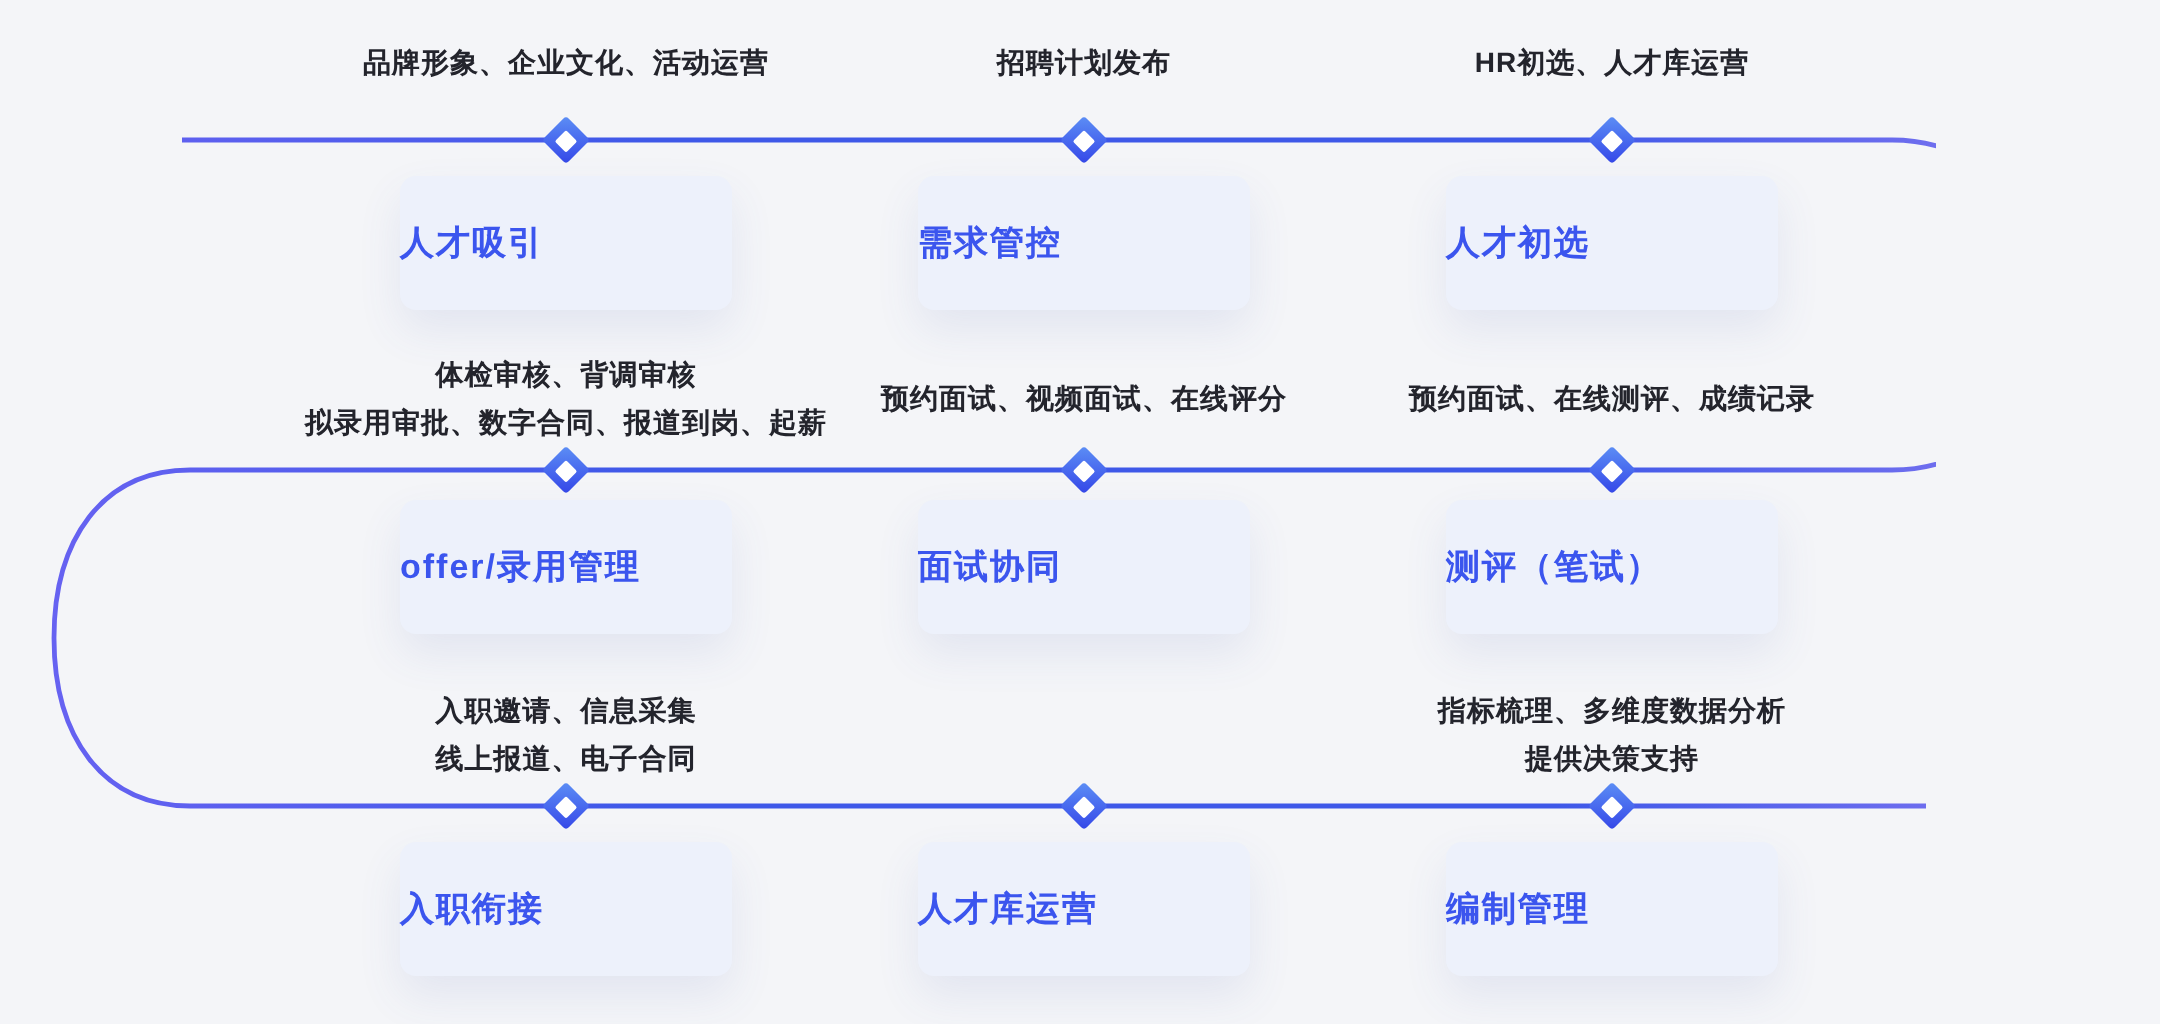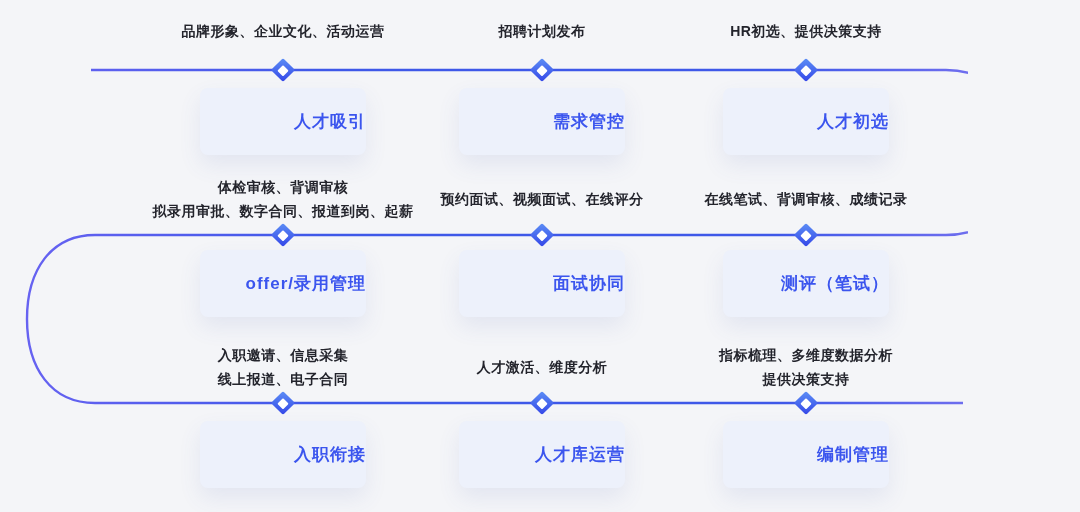--- a/index.html
+++ b/index.html
@@ -70,21 +70,21 @@
     left: var(--cx);
     top: var(--card-top);
     transform: translateX(-50%);
     width: 166px;
     height: 67px;
     background: var(--card-bg, #edf1fb);
     border-radius: 8px;
     box-shadow: 0 10px 22px rgba(80, 100, 180, 0.10);
     display: flex;
     align-items: center;
-    justify-content: flex-end;
+    justify-content: flex-start;
   }
   .card-title {
     color: var(--card-text, #3b55ee);
     font-size: 17px;
     font-weight: 700;
     letter-spacing: 1px;
     white-space: nowrap;
   }
 </style>
 </head>
@@ -126,21 +126,21 @@
       <div class="label-line">招聘计划发布</div>
     </div>
     <div class="diamond"></div>
     <div class="card">
       <span class="card-title">需求管控</span>
     </div>
   </div>
 
   <div class="c3 r1">
     <div class="label">
-      <div class="label-line">HR初选、提供决策支持</div>
+      <div class="label-line">HR初选、人才库运营</div>
 
     </div>
     <div class="diamond"></div>
     <div class="card">
       <span class="card-title">人才初选</span>
     </div>
   </div>
 
   <div class="c1 r2">
     <div class="label">
@@ -159,21 +159,21 @@
 
     </div>
     <div class="diamond"></div>
     <div class="card">
       <span class="card-title">面试协同</span>
     </div>
   </div>
 
   <div class="c3 r2">
     <div class="label">
-      <div class="label-line">在线笔试、背调审核、成绩记录</div>
+      <div class="label-line">预约面试、在线测评、成绩记录</div>
 
     </div>
     <div class="diamond"></div>
     <div class="card">
       <span class="card-title">测评（笔试）</span>
     </div>
   </div>
 
   <div class="c1 r3">
     <div class="label">
@@ -181,21 +181,20 @@
       <div class="label-line">线上报道、电子合同</div>
     </div>
     <div class="diamond"></div>
     <div class="card">
       <span class="card-title">入职衔接</span>
     </div>
   </div>
 
   <div class="c2 r3">
     <div class="label">
-      <div class="label-line">人才激活、维度分析</div>
     </div>
     <div class="diamond"></div>
     <div class="card">
       <span class="card-title">人才库运营</span>
     </div>
   </div>
 
   <div class="c3 r3">
     <div class="label">
       <div class="label-line">指标梳理、多维度数据分析</div>

